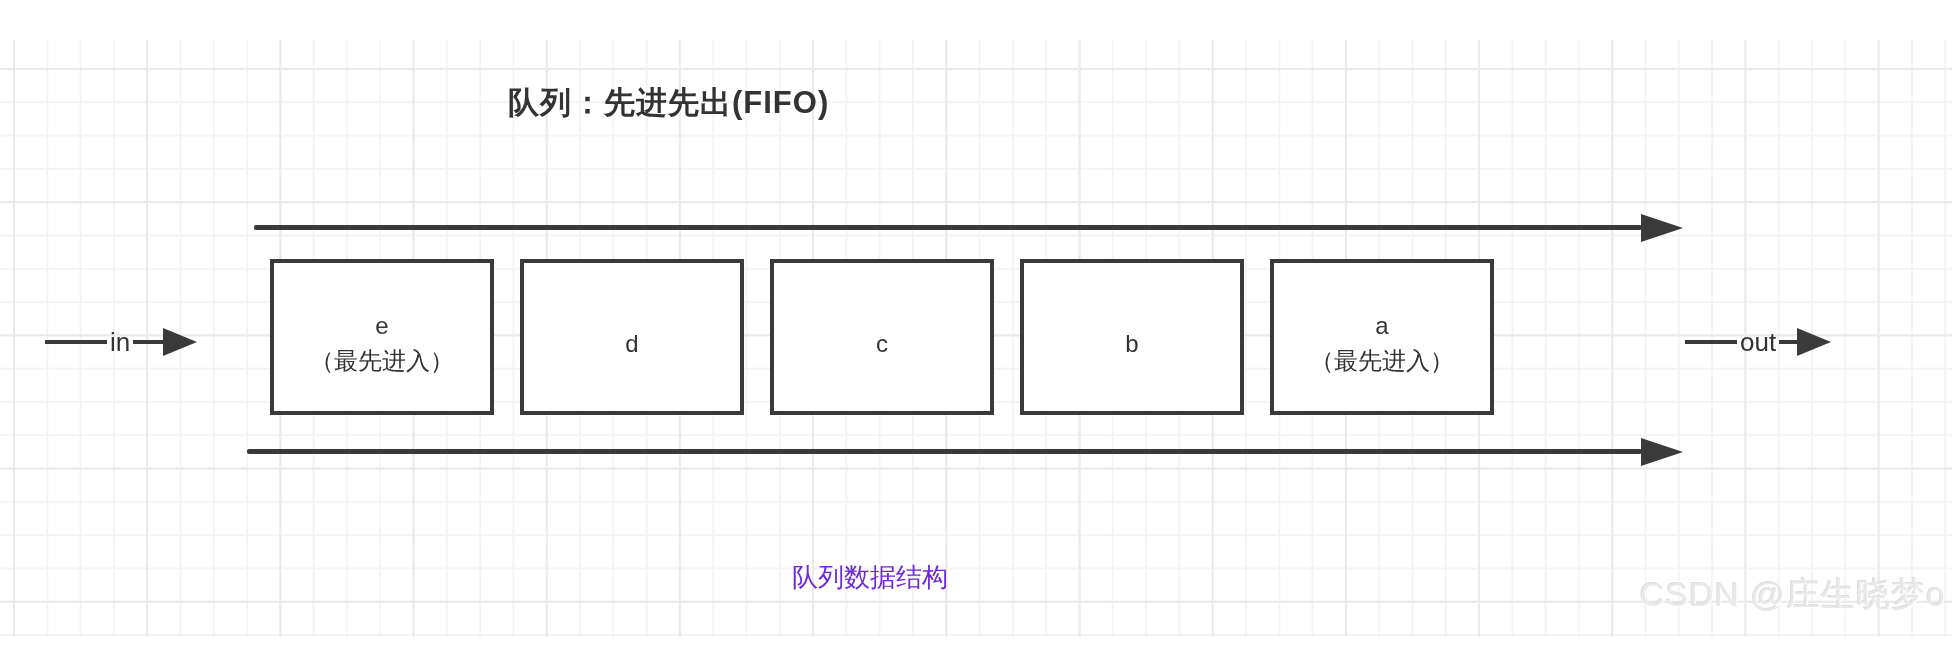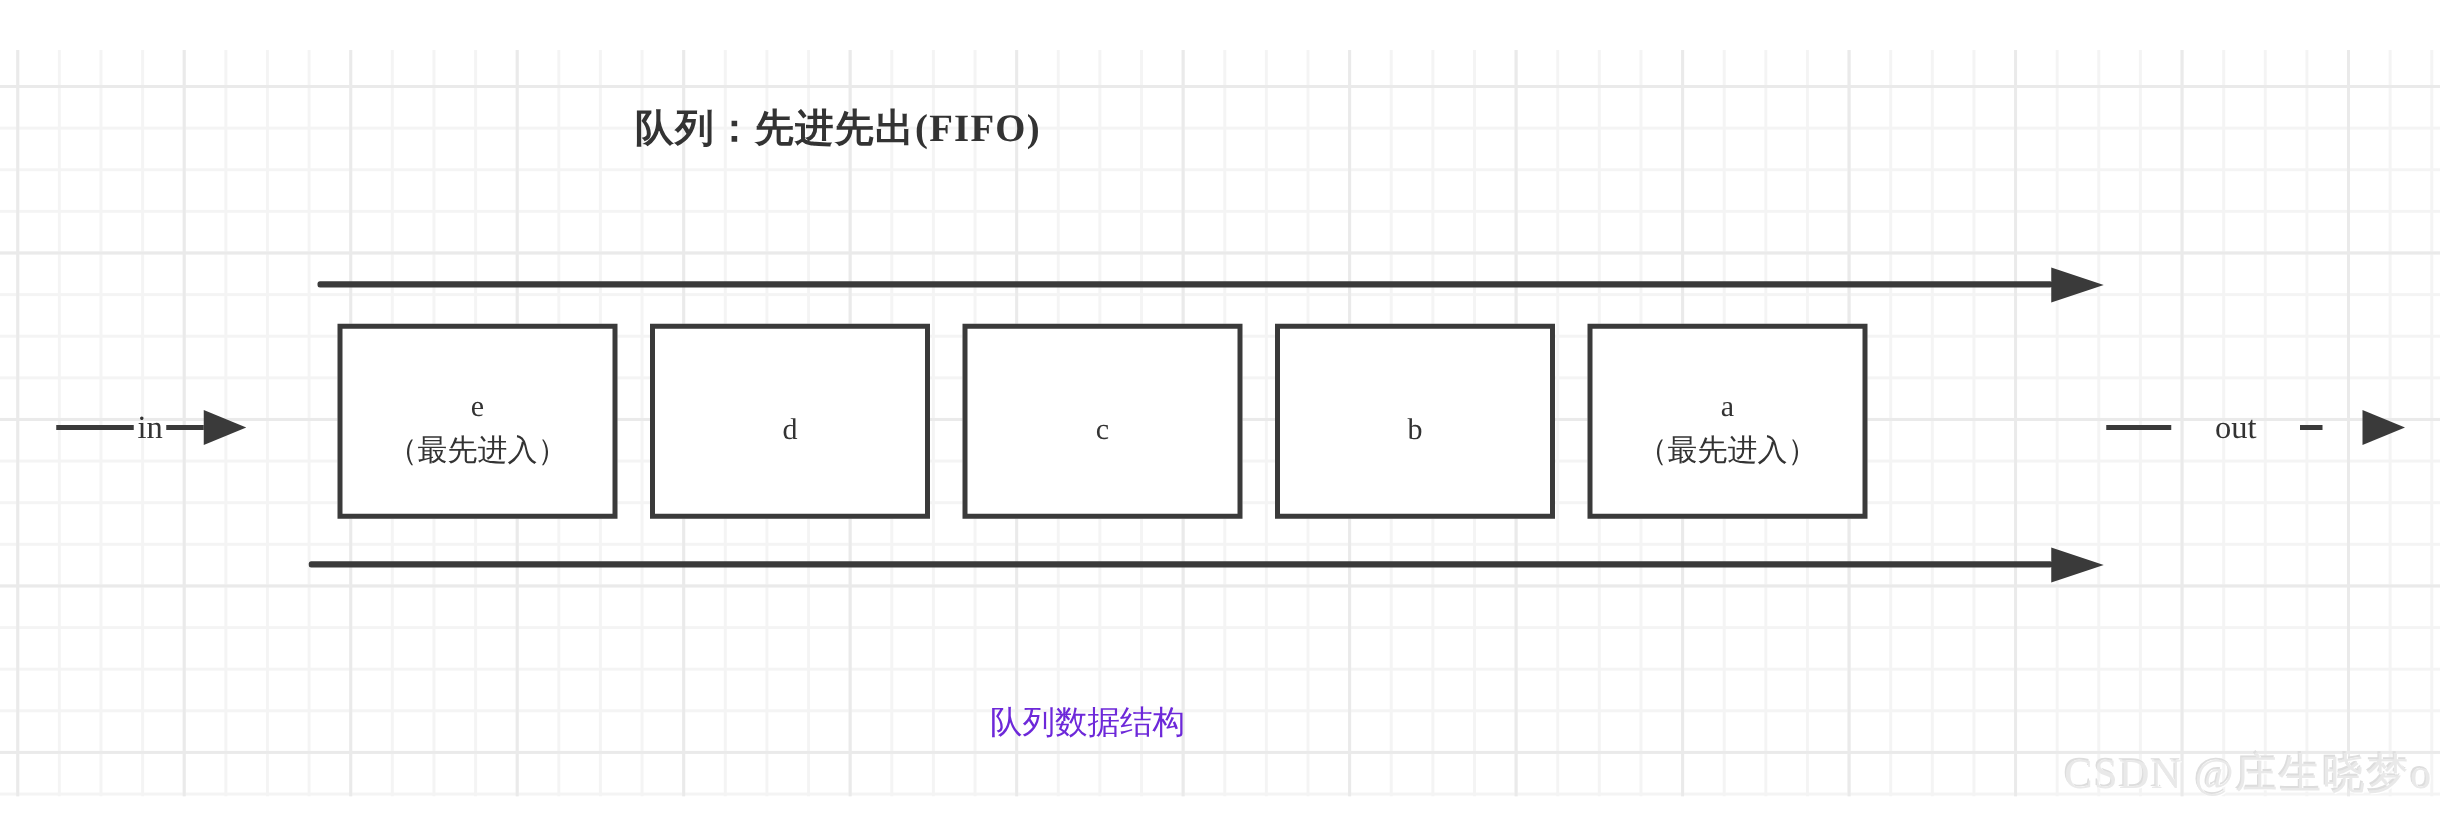--- a/index.html
+++ b/index.html
@@ -1,18 +1,18 @@
 <!DOCTYPE html>
 <html><head>
 <meta charset="utf-8">
 <style>
   html,body { margin:0; padding:0; background:#ffffff; }
   .canvas {
     position:relative; width:1952px; height:664px; background:#ffffff; overflow:hidden;
-    font-family:Liberation Serif, serif; color:#333333;
+    font-family:Liberation Sans, sans-serif; color:#333333;
   }
   
   .grid-layer {
     position:absolute; left:0; top:40px; width:1952px; height:597px;
     background-image:
       linear-gradient(to right, #eaeaea 2px, transparent 2px),
       linear-gradient(to bottom, #eaeaea 2px, transparent 2px),
       linear-gradient(to right, #f4f4f4 2px, transparent 2px),
       linear-gradient(to bottom, #f4f4f4 2px, transparent 2px);
     background-size: 133.2px 100%, 100% 133.2px, 33.3px 100%, 100% 33.3px;
@@ -40,32 +40,32 @@
     padding-top:14px; font-size:24px; line-height:1.45; text-align:center; color:#333333;
   }
   .pos-1 { left:270px; } .pos-2 { left:520px; } .pos-3 { left:770px; }
   .pos-4 { left:1020px; } .pos-5 { left:1270px; }
 
   .io-group {
     position:absolute; top:321px; height:42px;
     display:flex; align-items:center; font-size:26px; color:#333333;
   }
   .io-group.in  { left:45px;align-items:center; }
-  .io-group.out { left:1685px;gap:32px; }
+  .io-group.out { left:1685px; }
   .io-line { height:4px; background:#3a3a3a; }
   .w62 { width:62px; } .w30 { width:30px; } .w52 { width:52px; } .w18 { width:18px; }
   .io-text { margin:0 3px; }
   .io-head {
     width:0; height:0;
     border-top:14px solid transparent; border-bottom:14px solid transparent;
     border-left:34px solid #3a3a3a;
   }
   .caption { position:absolute; left:792px; top:560px; font-size:26px; color:#6d28d9; }
   .watermark {
-    position:absolute; right:6px; top:596px; font-size:34px; letter-spacing:1px;
+    position:absolute; right:6px; top:572px; font-size:34px; letter-spacing:1px;
     color:#e9e9e9; text-shadow:1px 1px 0 #ffffff, -1px -1px 0 #dddddd;
     white-space:nowrap;
   }
 </style>
 </head>
 <body>
 
 <div class="canvas">
 
   <div class="grid-layer"></div>

